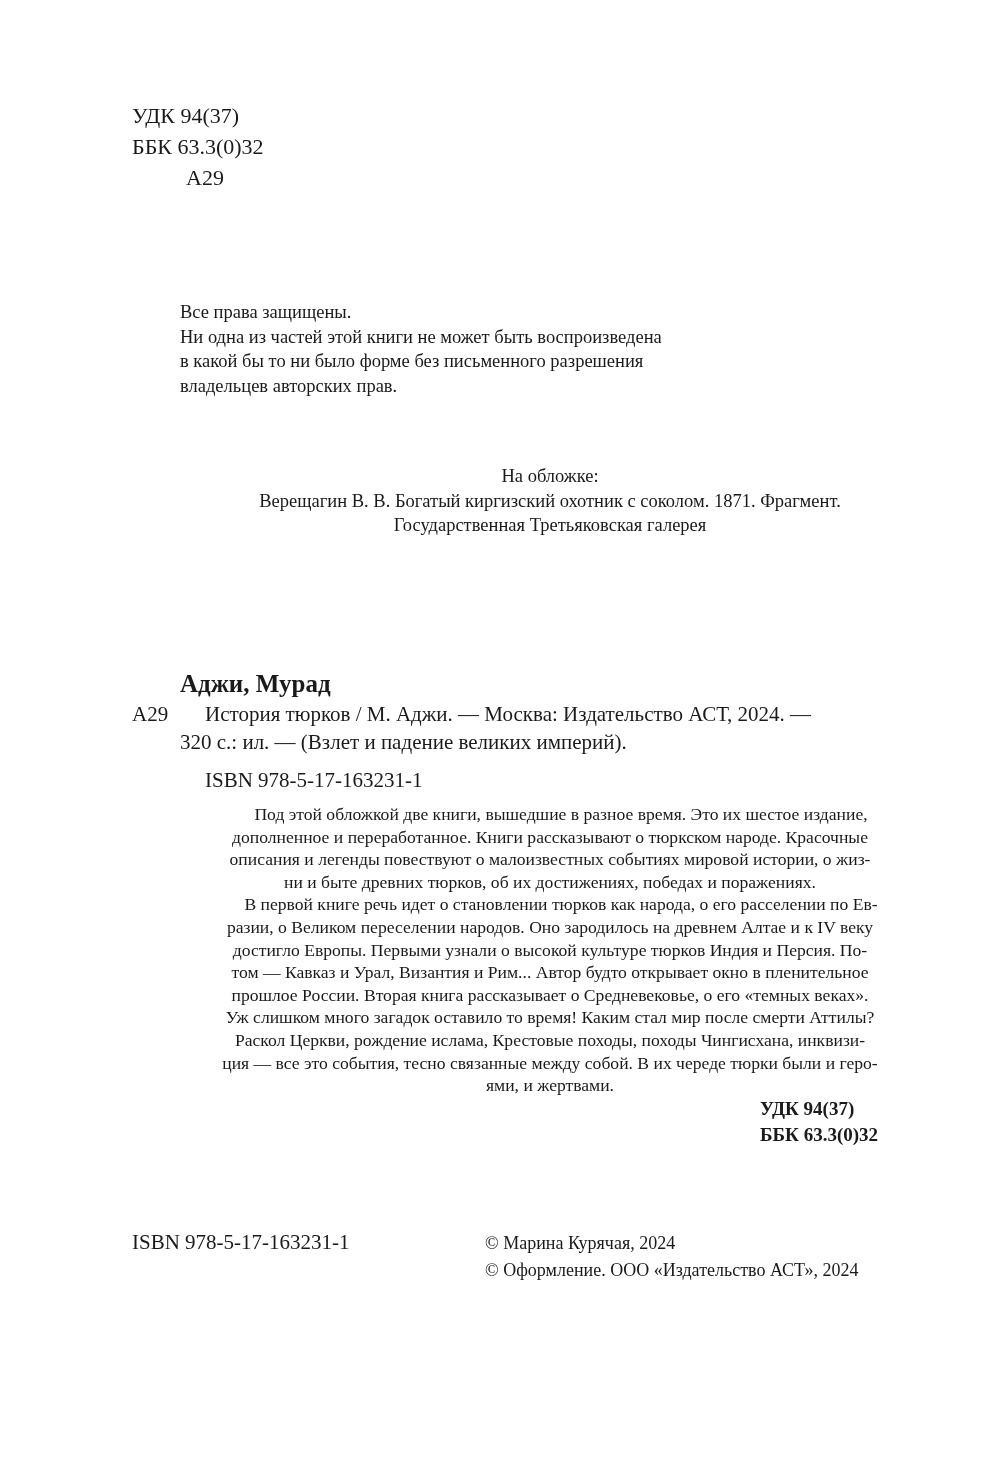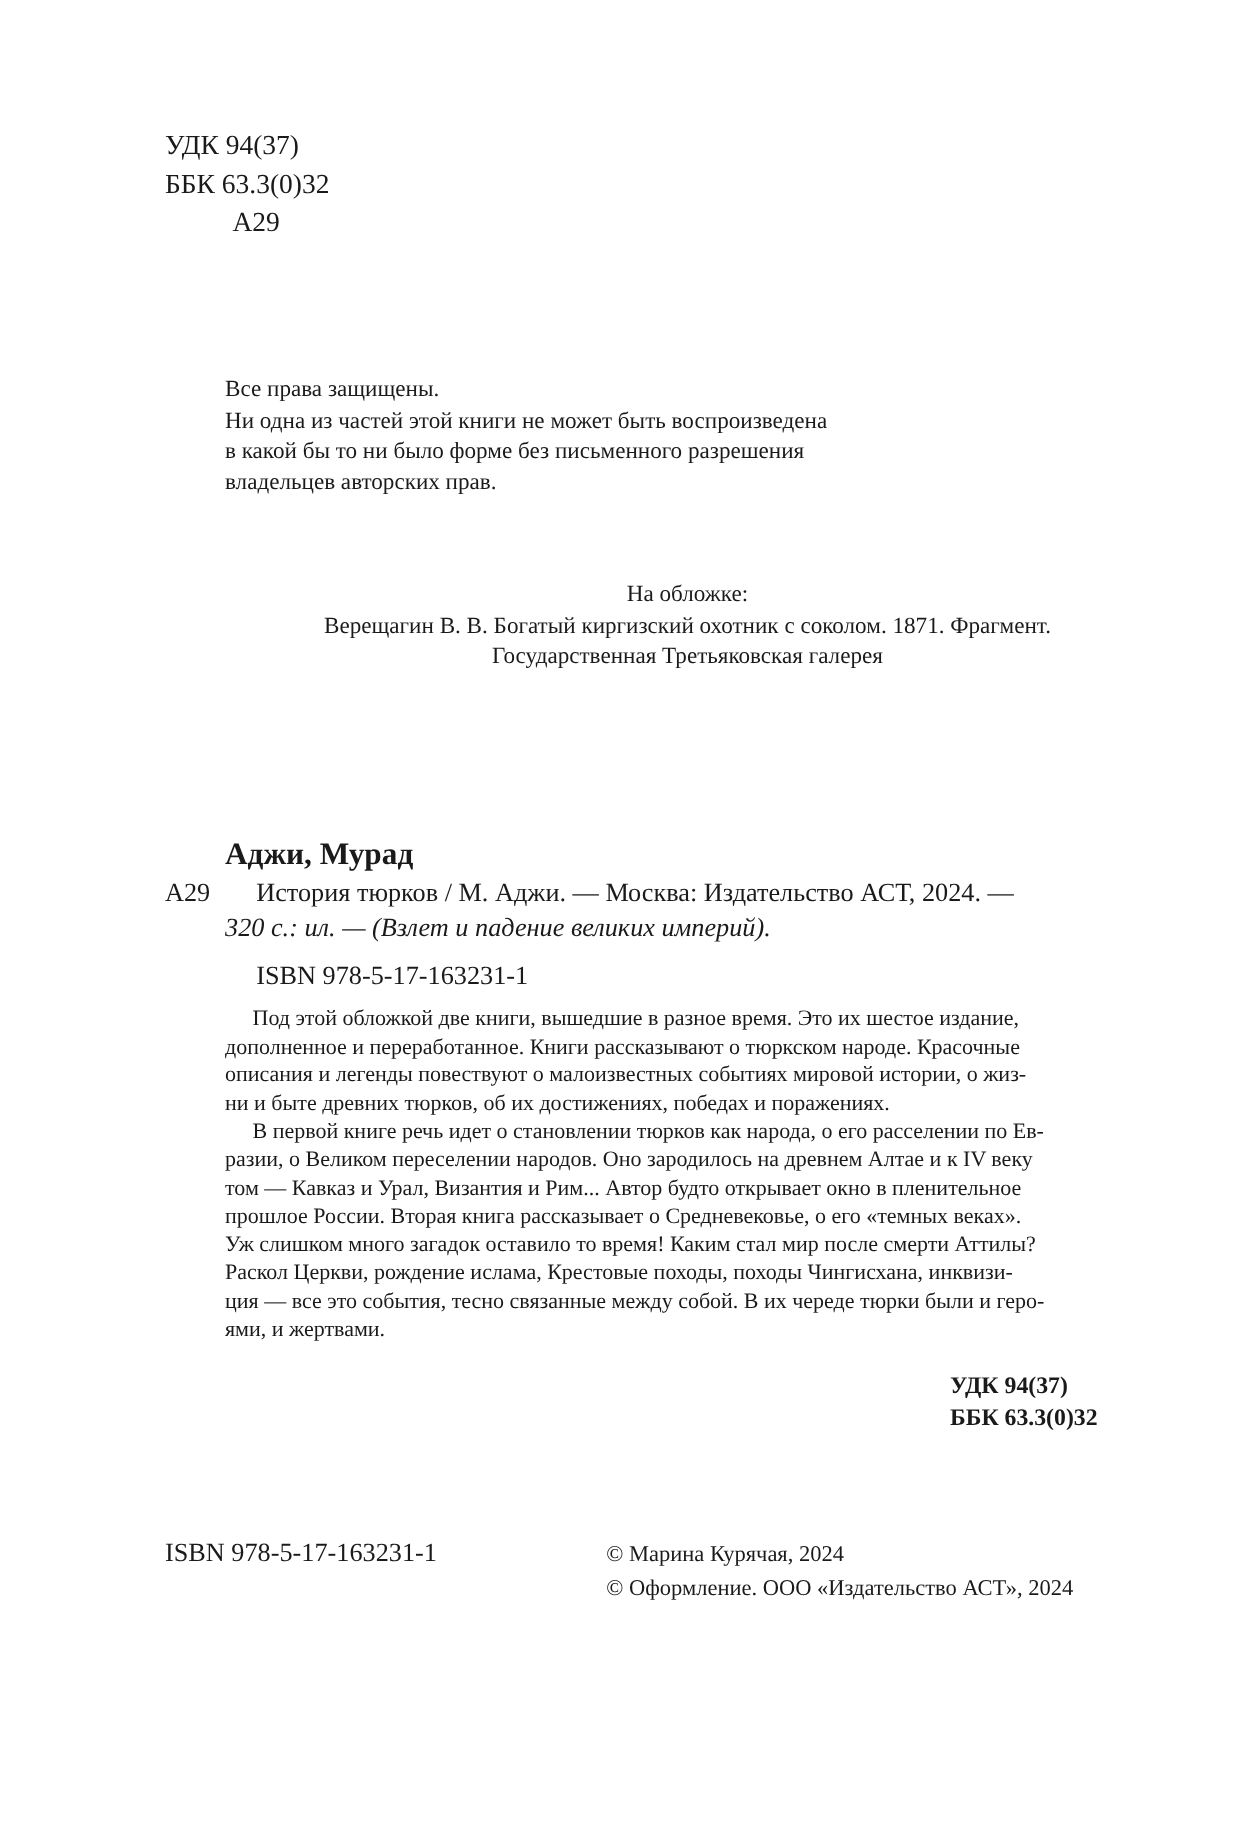--- a/index.html
+++ b/index.html
@@ -34,26 +34,26 @@
 
     .author {
       left: 180px; top: 670px; font-size: 25px; font-weight: bold; line-height: 28px;
       white-space: nowrap;
     }
     .bib-code { left: 132px; top: 700px; font-size: 21px; line-height: 28px; }
     .bib {
       left: 205px; top: 700px; font-size: 21px; line-height: 28px; width: 720px;
     }
     .bib span { display: block; white-space: nowrap; }
-    .bib .cont { margin-left: -25px; font-style: italic; }
+    .bib .cont { margin-left: -25px; }
     .isbn1 { left: 205px; top: 766px; font-size: 21px; line-height: 28px; white-space: nowrap; }
 
     .annotation {
       left: 180px; top: 803px; width: 740px;
-      font-size: 17.6px; line-height: 22.6px;
+      font-size: 17.6px; line-height: 22.6px; text-align: center;
     }
     .annotation span { display: block; white-space: nowrap; }
     .annotation .indent { padding-left: 22px; }
 
     .codes-bottom {
       left: 760px; top: 1096px; font-size: 19px; font-weight: bold; line-height: 26px;
     }
     .codes-bottom span { display: block; white-space: nowrap; }
 
     .isbn2 { left: 132px; top: 1228px; font-size: 21px; line-height: 28px; white-space: nowrap; }
@@ -90,20 +90,21 @@
 </div>
 <div class="abs isbn1">ISBN 978-5-17-163231-1</div>
 
 <div class="abs annotation">
   <span class="indent">Под этой обложкой две книги, вышедшие в разное время. Это их шестое издание,</span>
   <span>дополненное и переработанное. Книги рассказывают о тюркском народе. Красочные</span>
   <span>описания и легенды повествуют о малоизвестных событиях мировой истории, о жиз-</span>
   <span>ни и быте древних тюрков, об их достижениях, победах и поражениях.</span>
   <span class="indent">В первой книге речь идет о становлении тюрков как народа, о его расселении по Ев-</span>
   <span>разии, о Великом переселении народов. Оно зародилось на древнем Алтае и к IV веку</span>
+  <span>достигло Европы. Первыми узнали о высокой культуре тюрков Индия и Персия. По-</span>
   <span>том — Кавказ и Урал, Византия и Рим... Автор будто открывает окно в пленительное</span>
   <span>прошлое России. Вторая книга рассказывает о Средневековье, о его «темных веках».</span>
   <span>Уж слишком много загадок оставило то время! Каким стал мир после смерти Аттилы?</span>
   <span>Раскол Церкви, рождение ислама, Крестовые походы, походы Чингисхана, инквизи-</span>
   <span>ция — все это события, тесно связанные между собой. В их череде тюрки были и геро-</span>
   <span>ями, и жертвами.</span>
 </div>
 
 <div class="abs codes-bottom">
   <span>УДК 94(37)</span>

